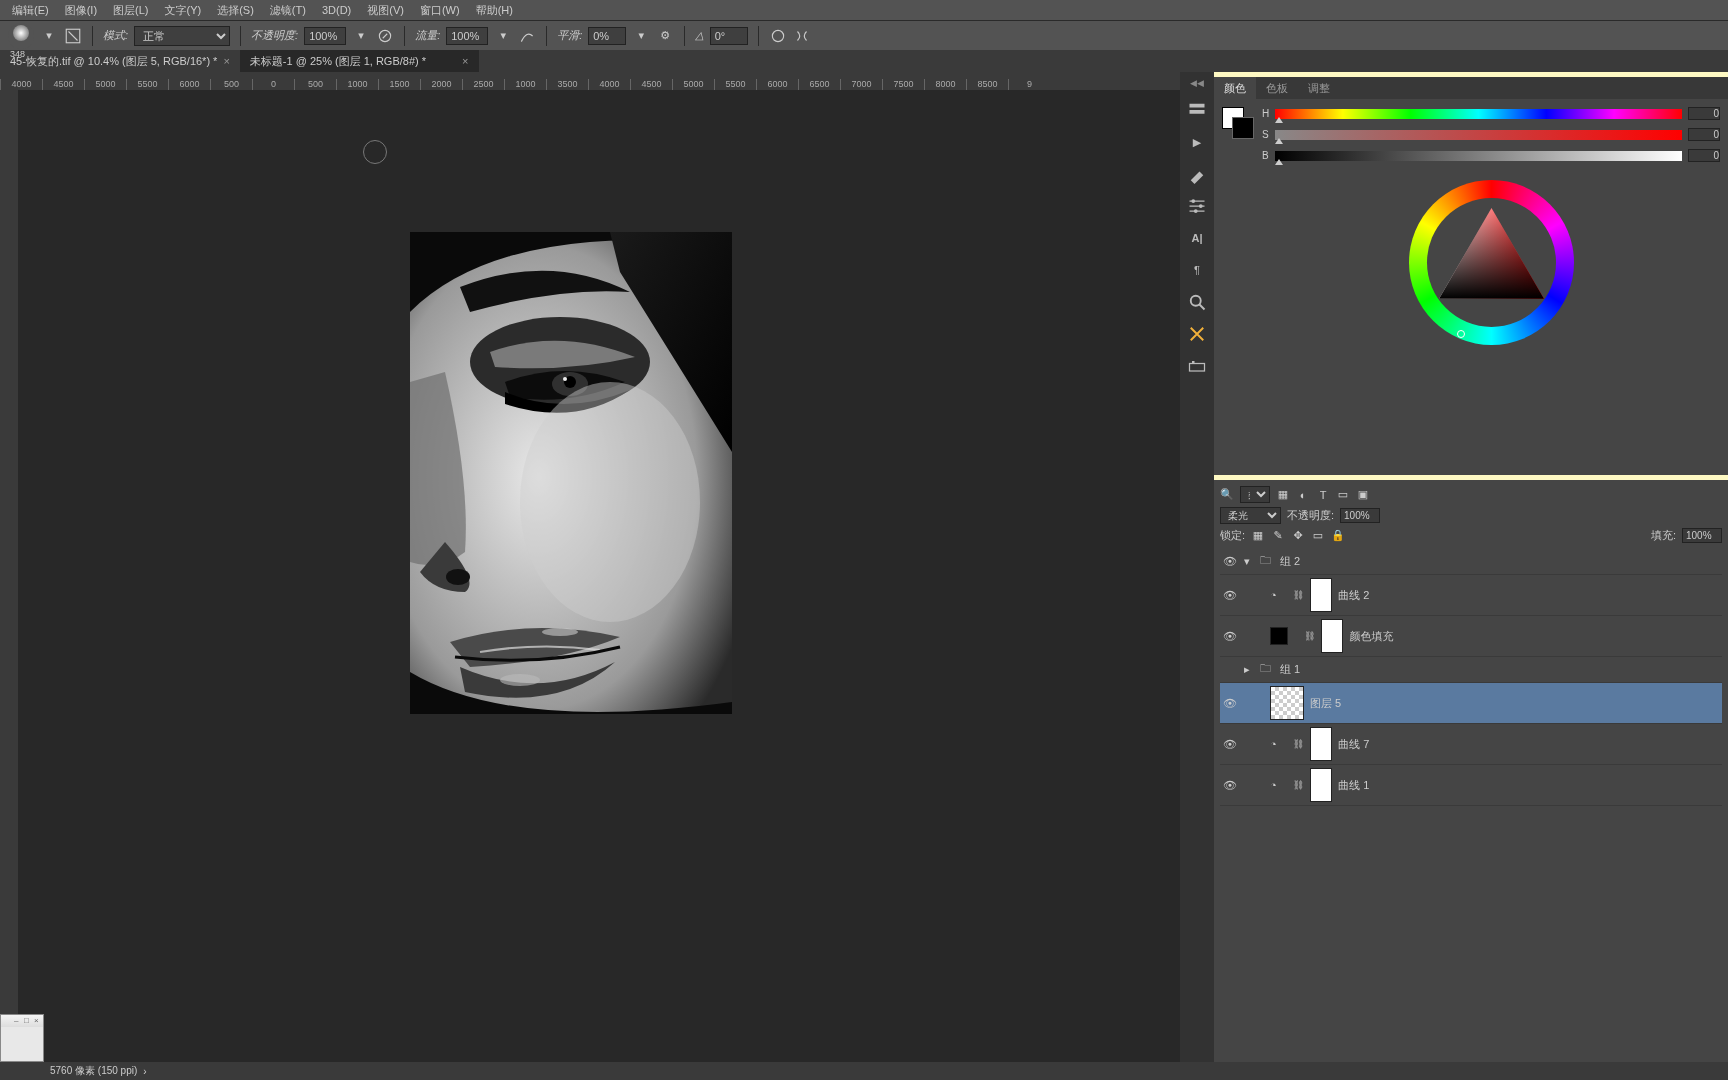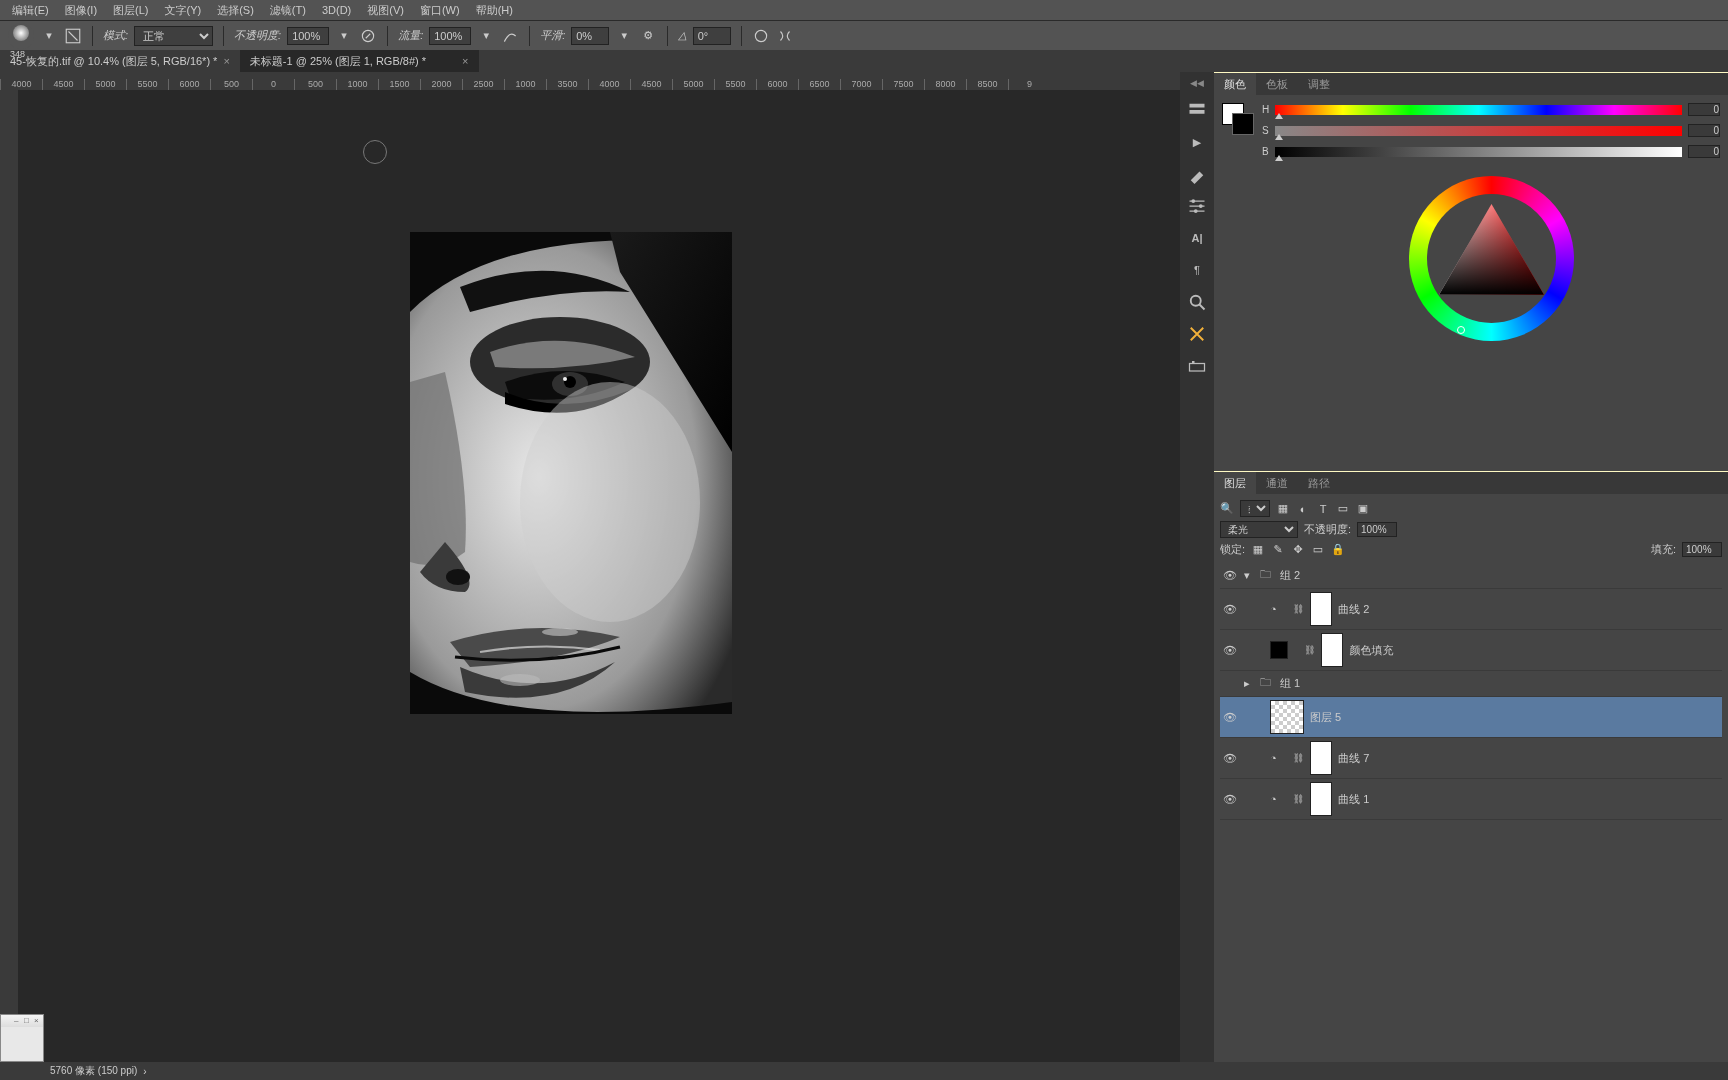--- a/index.html
+++ b/index.html
@@ -35,21 +35,21 @@
 .photo { position: absolute; left: 392px; top: 142px; width: 322px; height: 482px; background: #000;}
 .cursor-circ { position: absolute; left: 345px; top: 50px; width: 24px; height: 24px; border: 1px solid #777; border-radius: 50%; }
 
 
 .toolcol { width: 34px; background: #323232; display: flex; flex-direction: column; align-items: center; gap: 12px; padding-top: 6px;}
 .toolcol .ti { width: 20px; height: 20px; color: #bbb; display: flex; align-items: center; justify-content: center;}
 .toolcol .ti.hl { color: #f3b13a; }
 
 
 .rpanels { width: 514px; display: flex; flex-direction: column; }
-.panel { background: #454545; border-top: 1px solid #fef9c3; }
+.panel { background: #454545; border-top: 5px solid #fef9c3; }
 .panel-tabs { display: flex; background: #383838; height: 22px; align-items: center; }
 .ptab { padding: 0 10px; height: 100%; display: flex; align-items: center; color: #999; }
 .ptab.active { background: #454545; color: #ddd; }
 .colorpanel-body { padding: 8px; display: flex; gap: 8px; height: 376px; }
 .swatch-stack { width: 32px; position: relative;}
 .fgsw { width: 22px; height: 22px; background: #fff; border: 1px solid #000; position: absolute; top: 0; left: 0;}
 .bgsw { width: 22px; height: 22px; background: #000; border: 1px solid #666; position: absolute; top: 10px; left: 10px;}
 .hsb { flex: 1; display: flex; flex-direction: column; gap: 8px;}
 .hsb-row { display: flex; align-items: center; gap: 6px; font-size: 10px;}
 .hsb-row .bar { flex: 1; height: 10px; position: relative;}
@@ -112,21 +112,21 @@
   </div>
   <span class="opt-ico">▾</span>
   <span class="opt-ico">
     <svg viewBox="0 0 16 16">
         <rect x="2" y="2" width="12" height="12" fill="none" stroke="#ccc"></rect>
         <path d="M4 4 L12 12" stroke="#ccc"></path>
       </svg>
   </span>
   <span class="sep"></span>
   <span class="lbl">模式:</span>
-  <select style="width:79px"><option>正常</option></select>
+  <select style="width:96px"><option>正常</option></select>
   <span class="sep"></span>
   <span class="lbl">不透明度:</span>
   <input style="width: 42px;" value="100%">
   <span class="opt-ico">▾</span>
   <span class="opt-ico">
     <svg viewBox="0 0 16 16">
         <circle cx="8" cy="8" r="5" fill="none" stroke="#ccc"></circle>
         <path d="M6 10 L10 6" stroke="#ccc"></path>
       </svg>
   </span>
@@ -351,37 +351,32 @@
               <polygon points="60,6 112,96 8,96" fill="url(#tg1)"></polygon>
               <polygon points="60,6 112,96 8,96" fill="url(#tg2)"></polygon>
             </svg>
             <div class="wheel-pick"></div>
           </div>
         </div>
       </div>
     </div>
 
     <div class="panel" style="flex:1">
-      <div class="panel-tabs">
-        <div class="ptab active">图层</div>
-        <div class="ptab">通道</div>
-        <div class="ptab">路径</div>
-      </div>
       <div class="layers-body">
         <div class="lrow">
           <span class="ico">🔍</span>
           <select style="width:30px"><option>类型</option></select>
           <span class="ico">▦</span>
           <span class="ico">◐</span>
           <span class="ico">T</span>
           <span class="ico">▭</span>
           <span class="ico">▣</span>
         </div>
         <div class="lrow">
-          <select style="width:78px"><option>柔光</option></select>
+          <select style="width:61px"><option>柔光</option></select>
           <span>不透明度:</span>
           <input style="width: 40px;" value="100%">
         </div>
         <div class="lrow">
           <span>锁定:</span>
           <span class="ico">▦</span>
           <span class="ico">✎</span>
           <span class="ico">✥</span>
           <span class="ico">▭</span>
           <span class="ico">🔒</span>

